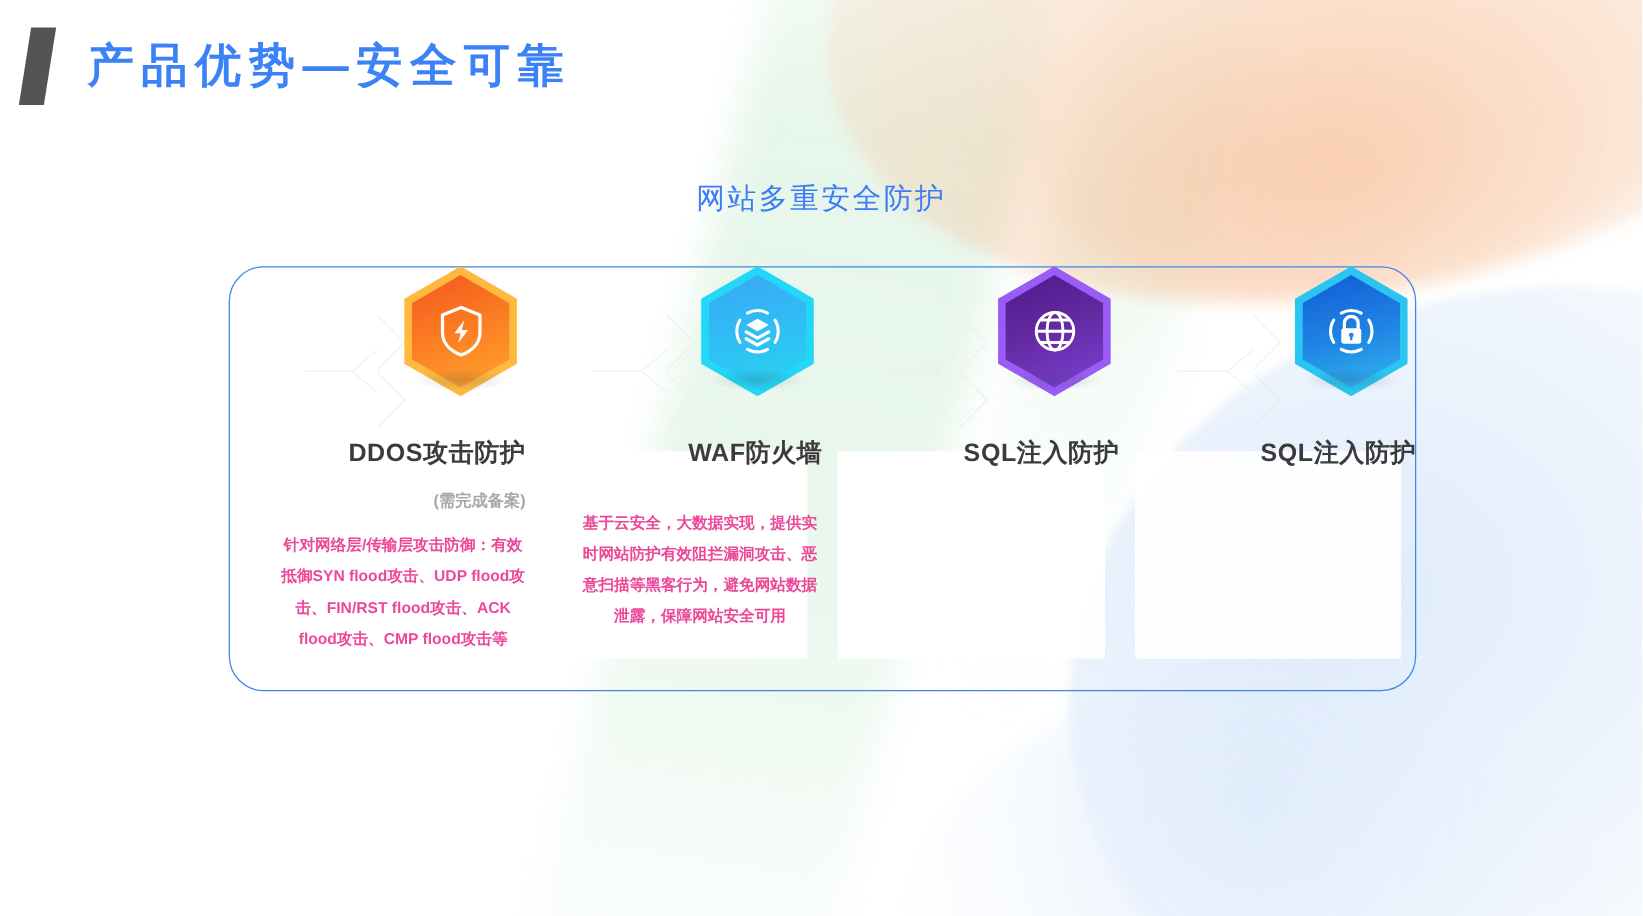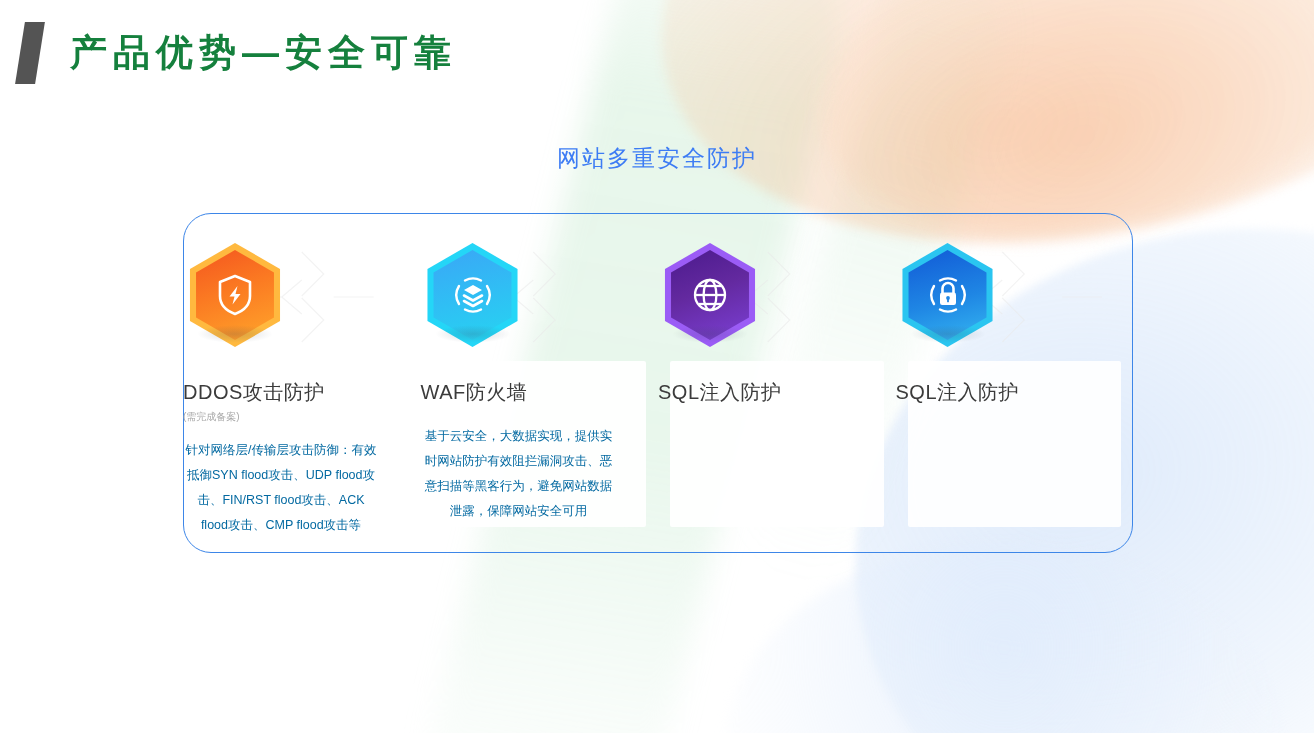--- a/index.html
+++ b/index.html
@@ -73,21 +73,21 @@
   .accent-bar {
     position:absolute; left:20px; top:22px;
     width: 20px; height: 62px;
     background: #545454;
     transform: skewX(-9deg);
   }
   .page-title {
     position:absolute; left:70px; top:28px;
     font-size: 37px;
     font-weight: bold;
-    color: #15803d;
+    color: #3b82f6;
     letter-spacing: 6px;
     white-space: nowrap;
   }
 
   
   .section-subtitle {
     position:absolute; top:143px; left:0; width:100%;
     text-align:center;
     font-size: 23px;
     font-weight: normal;
@@ -113,22 +113,22 @@
     position:absolute;
     left: 183px; top: 213px;
     width: 950px; height: 340px;
     display: flex;
   }
   .card {
     flex: 1 1 0;
     position: relative;
     display:flex;
     flex-direction: column;
-    align-items: flex-start;
-    padding-top: 30px;
+    align-items: flex-end;
+    font-weight: bold;
   }
   
   .card-panel {
     position:absolute;
     left: 12px; right: 12px;
     top: 148px; bottom: 26px;
     background: rgba(255,255,255,0.92);
     border-radius: 2px;
   }
 
@@ -160,34 +160,34 @@
     position: relative; z-index: 3;
     margin-top: 32px;
     font-size: 20px;
     color: #3b3b3b;
     letter-spacing: 0.5px;
     text-align:center;
     white-space: nowrap;
   }
   .card-note {
     position: relative; z-index:3;
-    margin-top: 4px;
-    font-size: 10px;
+    margin-top: 16px;
+    font-size: 13px;
     color: #a8a8a8;
     text-align:center;
   }
   .card-note.empty { visibility: hidden; }
 
   .card-desc {
     position: relative; z-index: 3;
     margin-top: 14px;
     width: 196px;
     font-size: 12.5px;
     line-height: 25px;
-    color: #0369a1;
+    color: #ec4899;
     text-align: center;
   }
 </style>
 </head>
 <body>
 
 <div id="page">
 
   <div class="bg-layer">
     <div class="band-green"></div>

